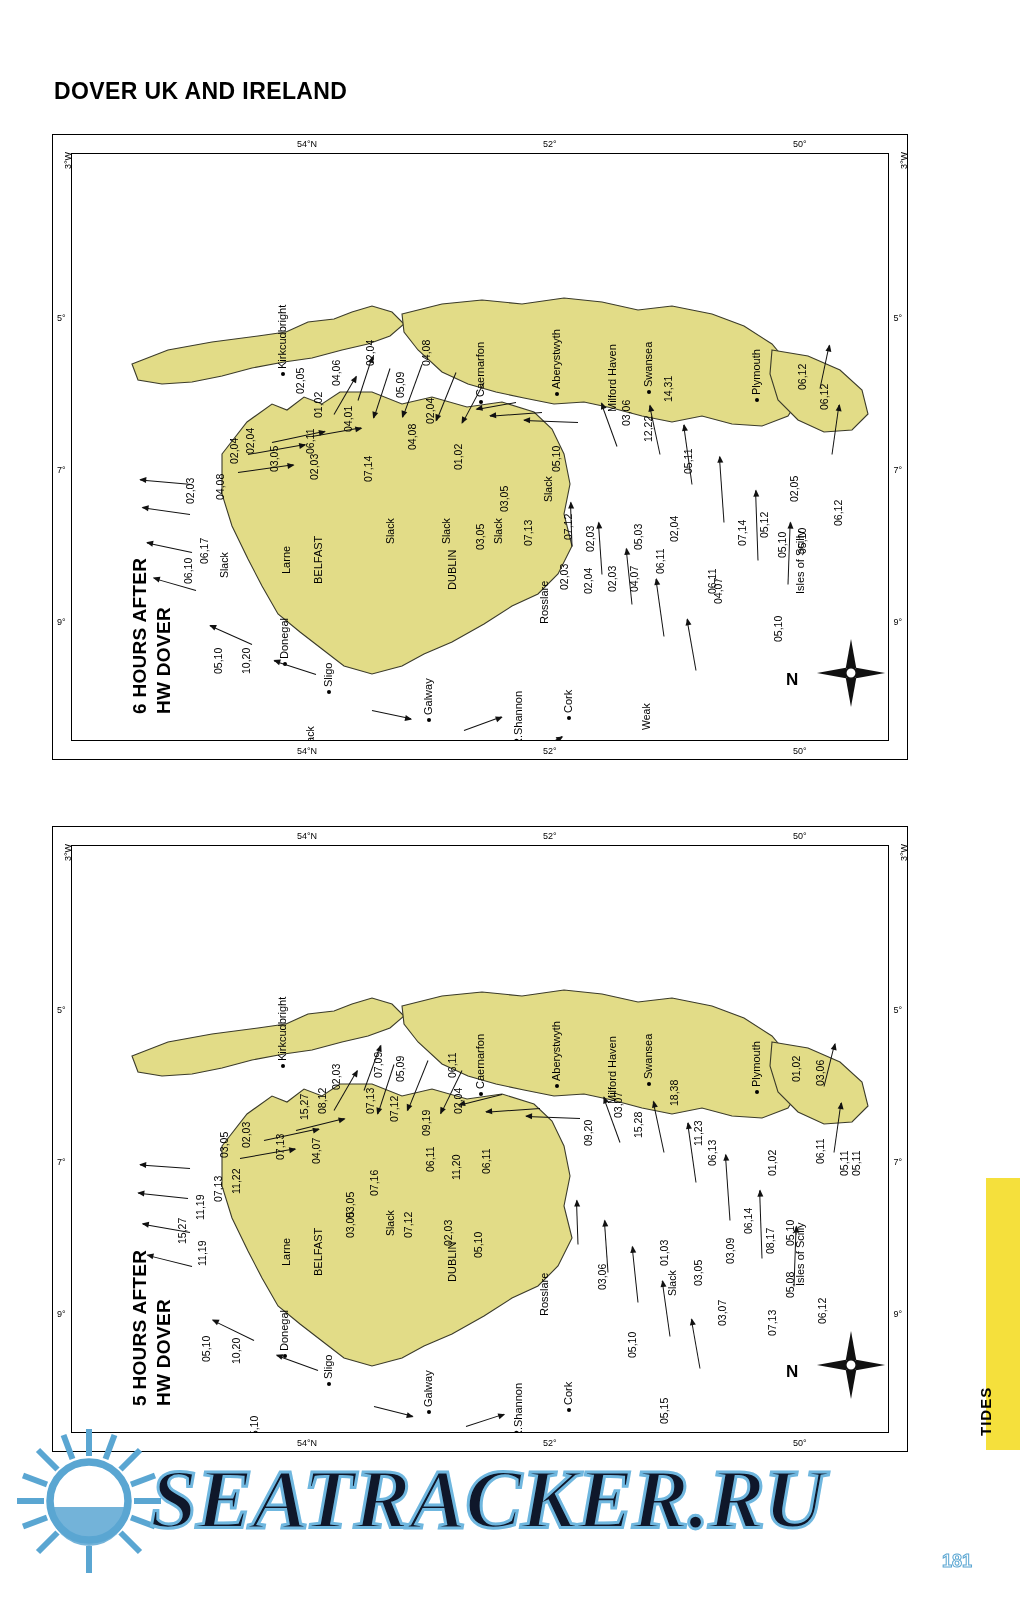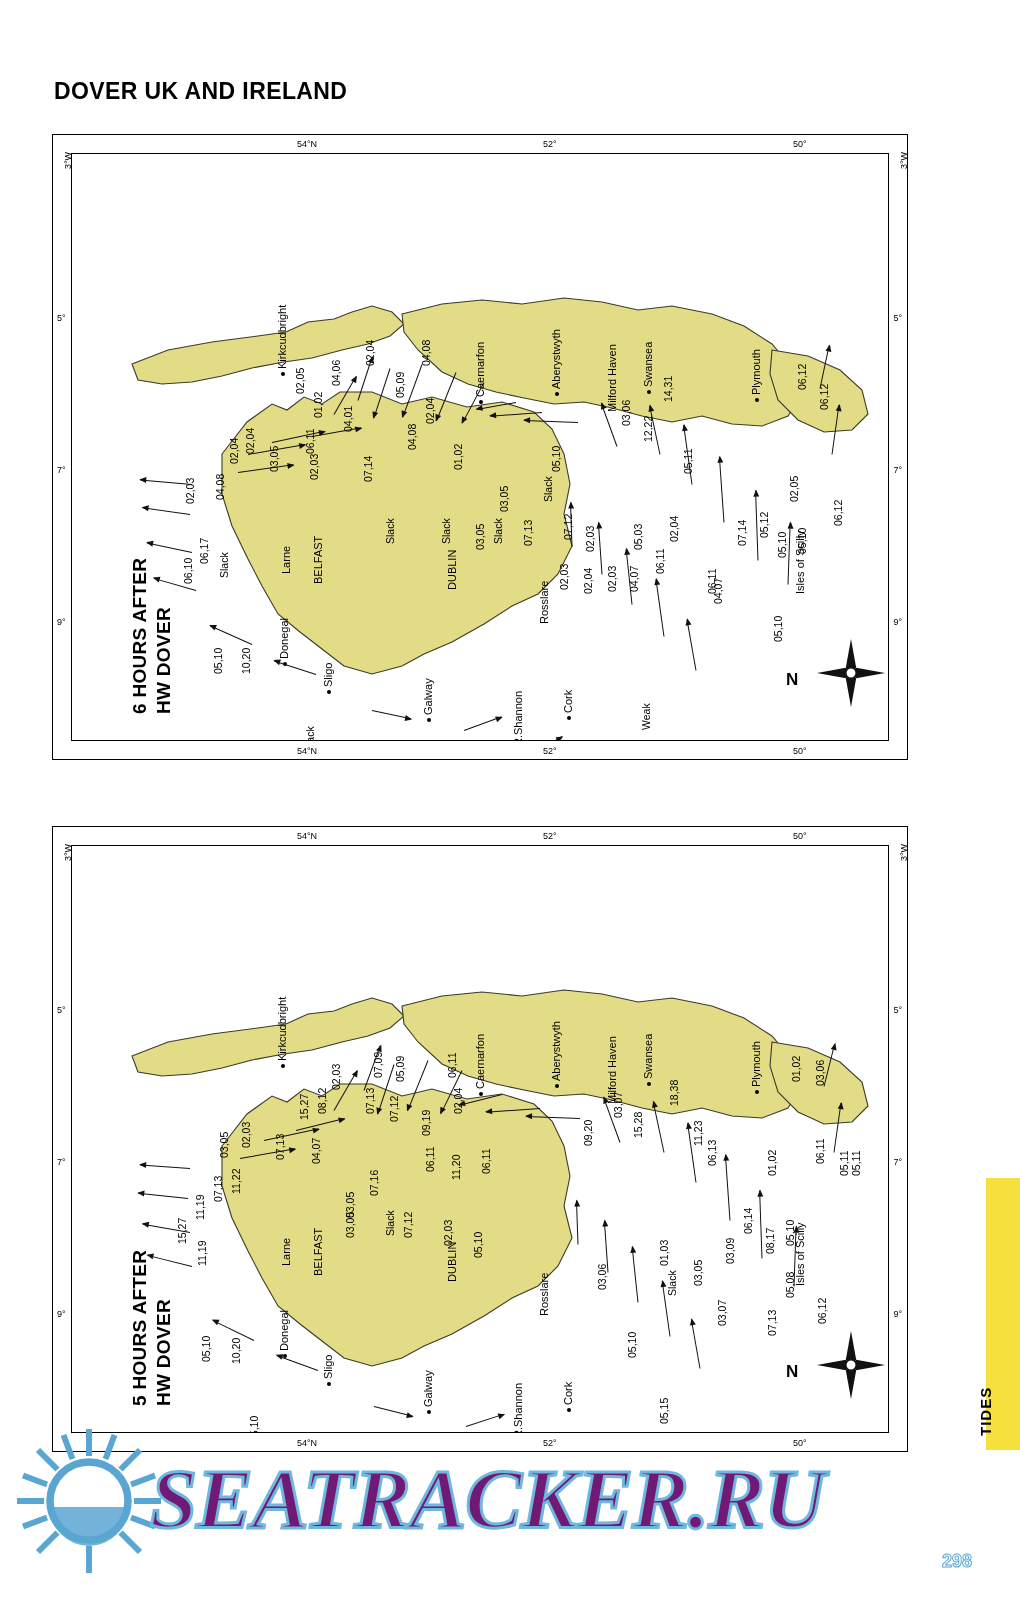--- a/index.html
+++ b/index.html
@@ -147,21 +147,21 @@
     pointer-events: none;
   }
   .wm-text {
     position: absolute;
     left: 150px;
     bottom: 52px;
     font-size: 85px;
     font-weight: bold;
     font-style: italic;
     letter-spacing: -1px;
-    color: #701a75;
+    color: #0f172a;
     -webkit-text-stroke: 3px #6fb7df;
     text-shadow: 0 0 0 #6fb7df;
     font-family: "Liberation Serif", serif;
     text-align: center;
   }
   .wm-sun {
     position: absolute;
     left: 14px;
     bottom: 24px;
     width: 150px;
@@ -555,14 +555,14 @@
       <line x1="61" y1="22" x2="67" y2="6"></line>
       <line x1="6" y1="33" x2="22" y2="39"></line>
       <line x1="78" y1="39" x2="94" y2="33"></line>
       <line x1="6" y1="67" x2="22" y2="61"></line>
       <line x1="78" y1="61" x2="94" y2="67"></line>
     </g>
     <circle cx="50" cy="50" r="26" fill="none" stroke="#5aa6d2" stroke-width="5"></circle>
     <path d="M24 54 A26 26 0 0 0 76 54 Z" fill="#5aa6d2" opacity="0.85"></path>
   </svg>
   <div class="wm-text">SEATRACKER.RU</div>
-  <div class="page-number">298</div>
+  <div class="page-number">181</div>
 </div>
 
 </body></html>

